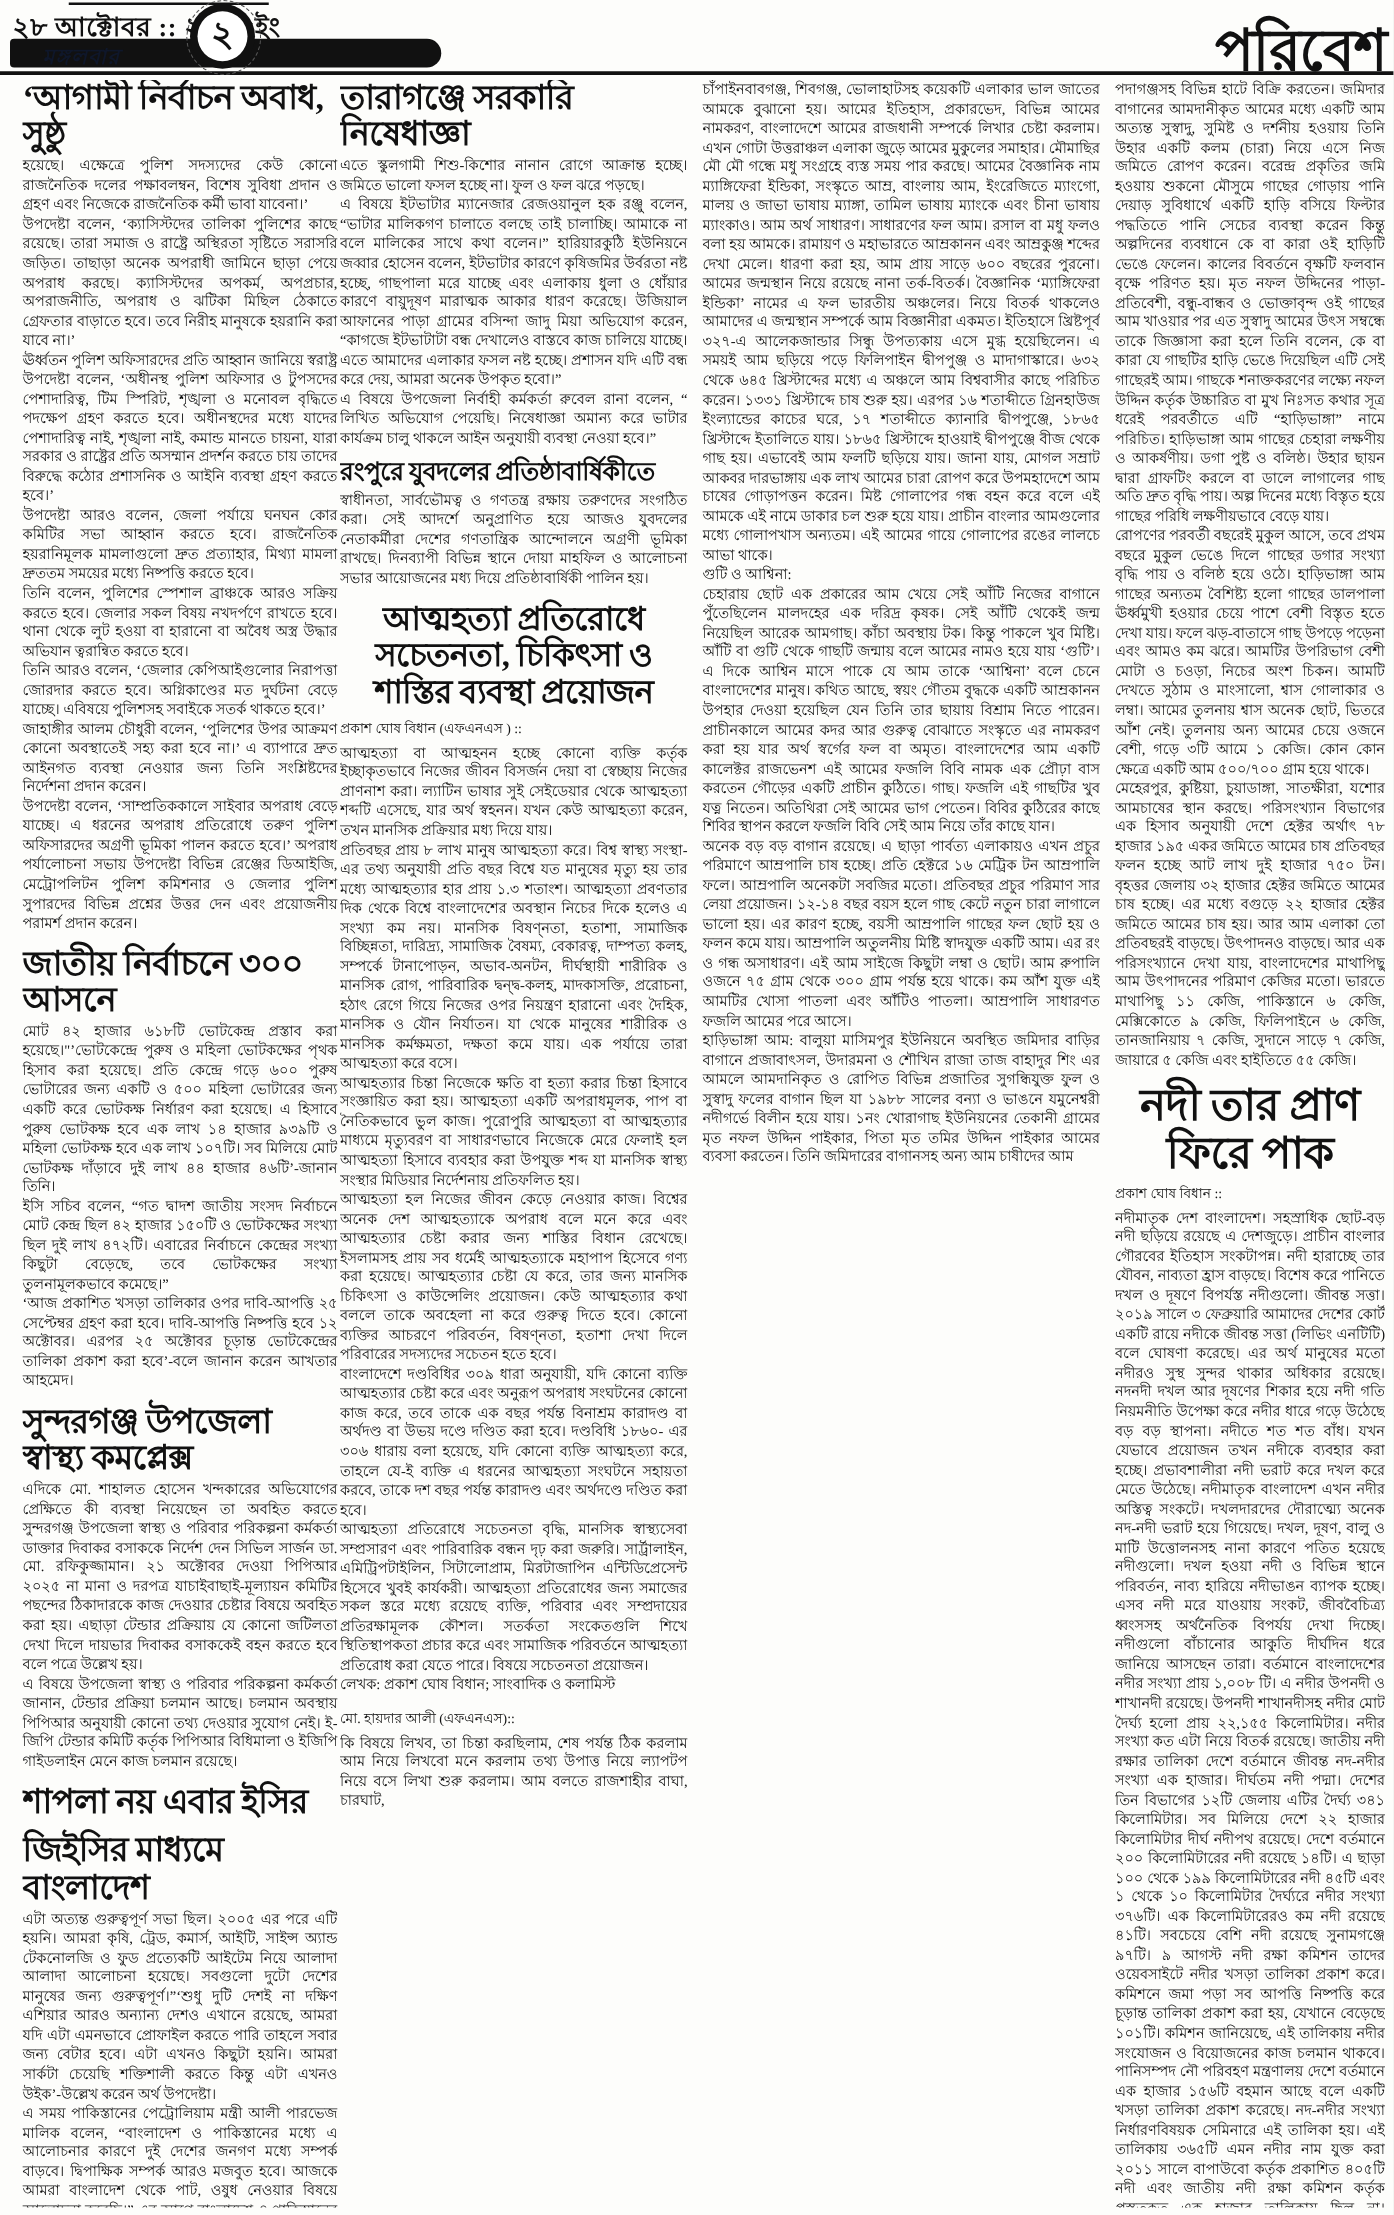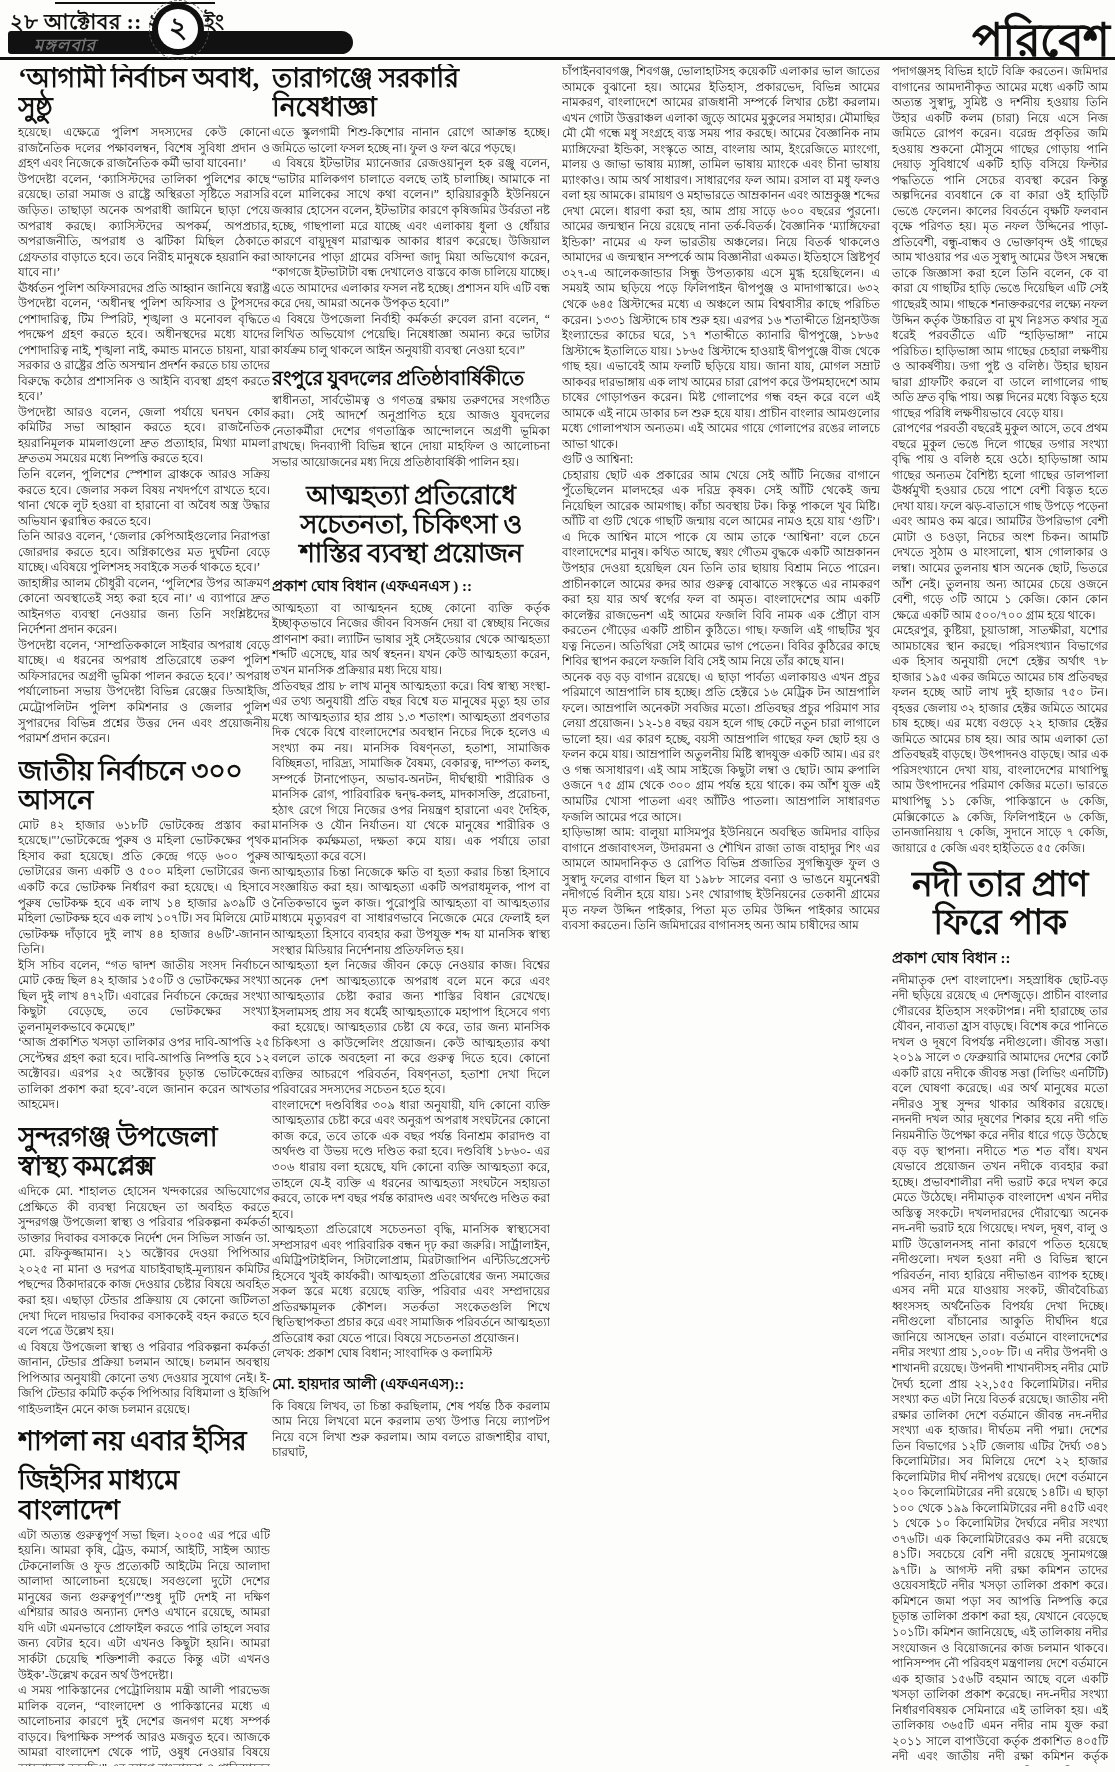--- a/index.html
+++ b/index.html
@@ -4,21 +4,21 @@
 <style>
   html,body{margin:0;padding:0;background:#e8e8e4;}
   .page{position:relative;width:1115px;height:1772px;background:#fdfdfb;margin:0 auto;
         font-family:"Liberation Serif","DejaVu Serif",serif;color:#111;overflow:hidden;}
   
   .hdr{position:absolute;left:0;top:0;width:1115px;height:58px;}
   .hdr-topline{position:absolute;left:55px;top:2px;width:160px;height:2px;background:#111;}
   .hdr-date{position:absolute;left:10px;top:6px;font-size:21px;font-weight:bold;letter-spacing:.5px;}
   .hdr-bar{position:absolute;left:8px;top:31px;width:345px;height:23px;background:#111;
            border-radius:4px 14px 14px 4px;}
-  .hdr-day{position:absolute;left:34px;top:32px;color:#737373;font-size:17px;font-weight:bold;
+  .hdr-day{position:absolute;left:34px;top:32px;color:#0f172a;font-size:17px;font-weight:bold;
            font-style:italic;letter-spacing:1px;}
   .hdr-badge{position:absolute;left:152px;top:3px;width:52px;height:52px;border-radius:50%;
              background:#111;display:flex;align-items:center;justify-content:center;z-index:3;}
   .hdr-badge-inner{width:40px;height:40px;border-radius:50%;background:#fff;display:flex;
              align-items:center;justify-content:center;font-size:28px;font-weight:bold;color:#111;}
   .hdr-badge-dash{position:absolute;left:149px;top:0px;width:58px;height:58px;border-radius:50%;
              border:1px dashed #555;z-index:2;}
   .masthead{position:absolute;right:6px;top:2px;text-align:right;line-height:1;}
   .mast-big{font-size:46px;font-weight:bold;letter-spacing:-1px;}
   .hdr-rule{position:absolute;left:0;top:57px;width:1115px;height:3px;background:#111;}
@@ -27,21 +27,21 @@
   .col1{left:18px;width:252px;}
   .col2{left:272px;width:278px;}
   .col3{left:562px;width:318px;}
   .col4{left:892px;width:216px;}
   article{margin:0 0 10px 0;}
   h2{margin:0 0 3px 0;font-weight:bold;line-height:1.08;letter-spacing:-0.5px;}
   .h-md{font-size:27px;}
   .h-sm{font-size:20px;}
   .h-xl{font-size:26px;text-align:center;line-height:1.12;margin:6px 0 6px 0;}
   .h-lg{font-size:35px;text-align:center;margin:4px 0 4px 0;}
-  .byline{font-size:15px;font-weight:bold;margin:0 0 2px 0;}
+  .byline{font-size:11px;font-weight:normal;margin:0 0 2px 0;}
   .body{font-size:11.6px;line-height:1.34;text-align:justify;white-space:pre-line;
         word-break:break-word;}
   h2:empty,.byline:empty{display:none;}
 </style>
 </head>
 <body>
 
 <div class="page">
 
   <div class="hdr">

